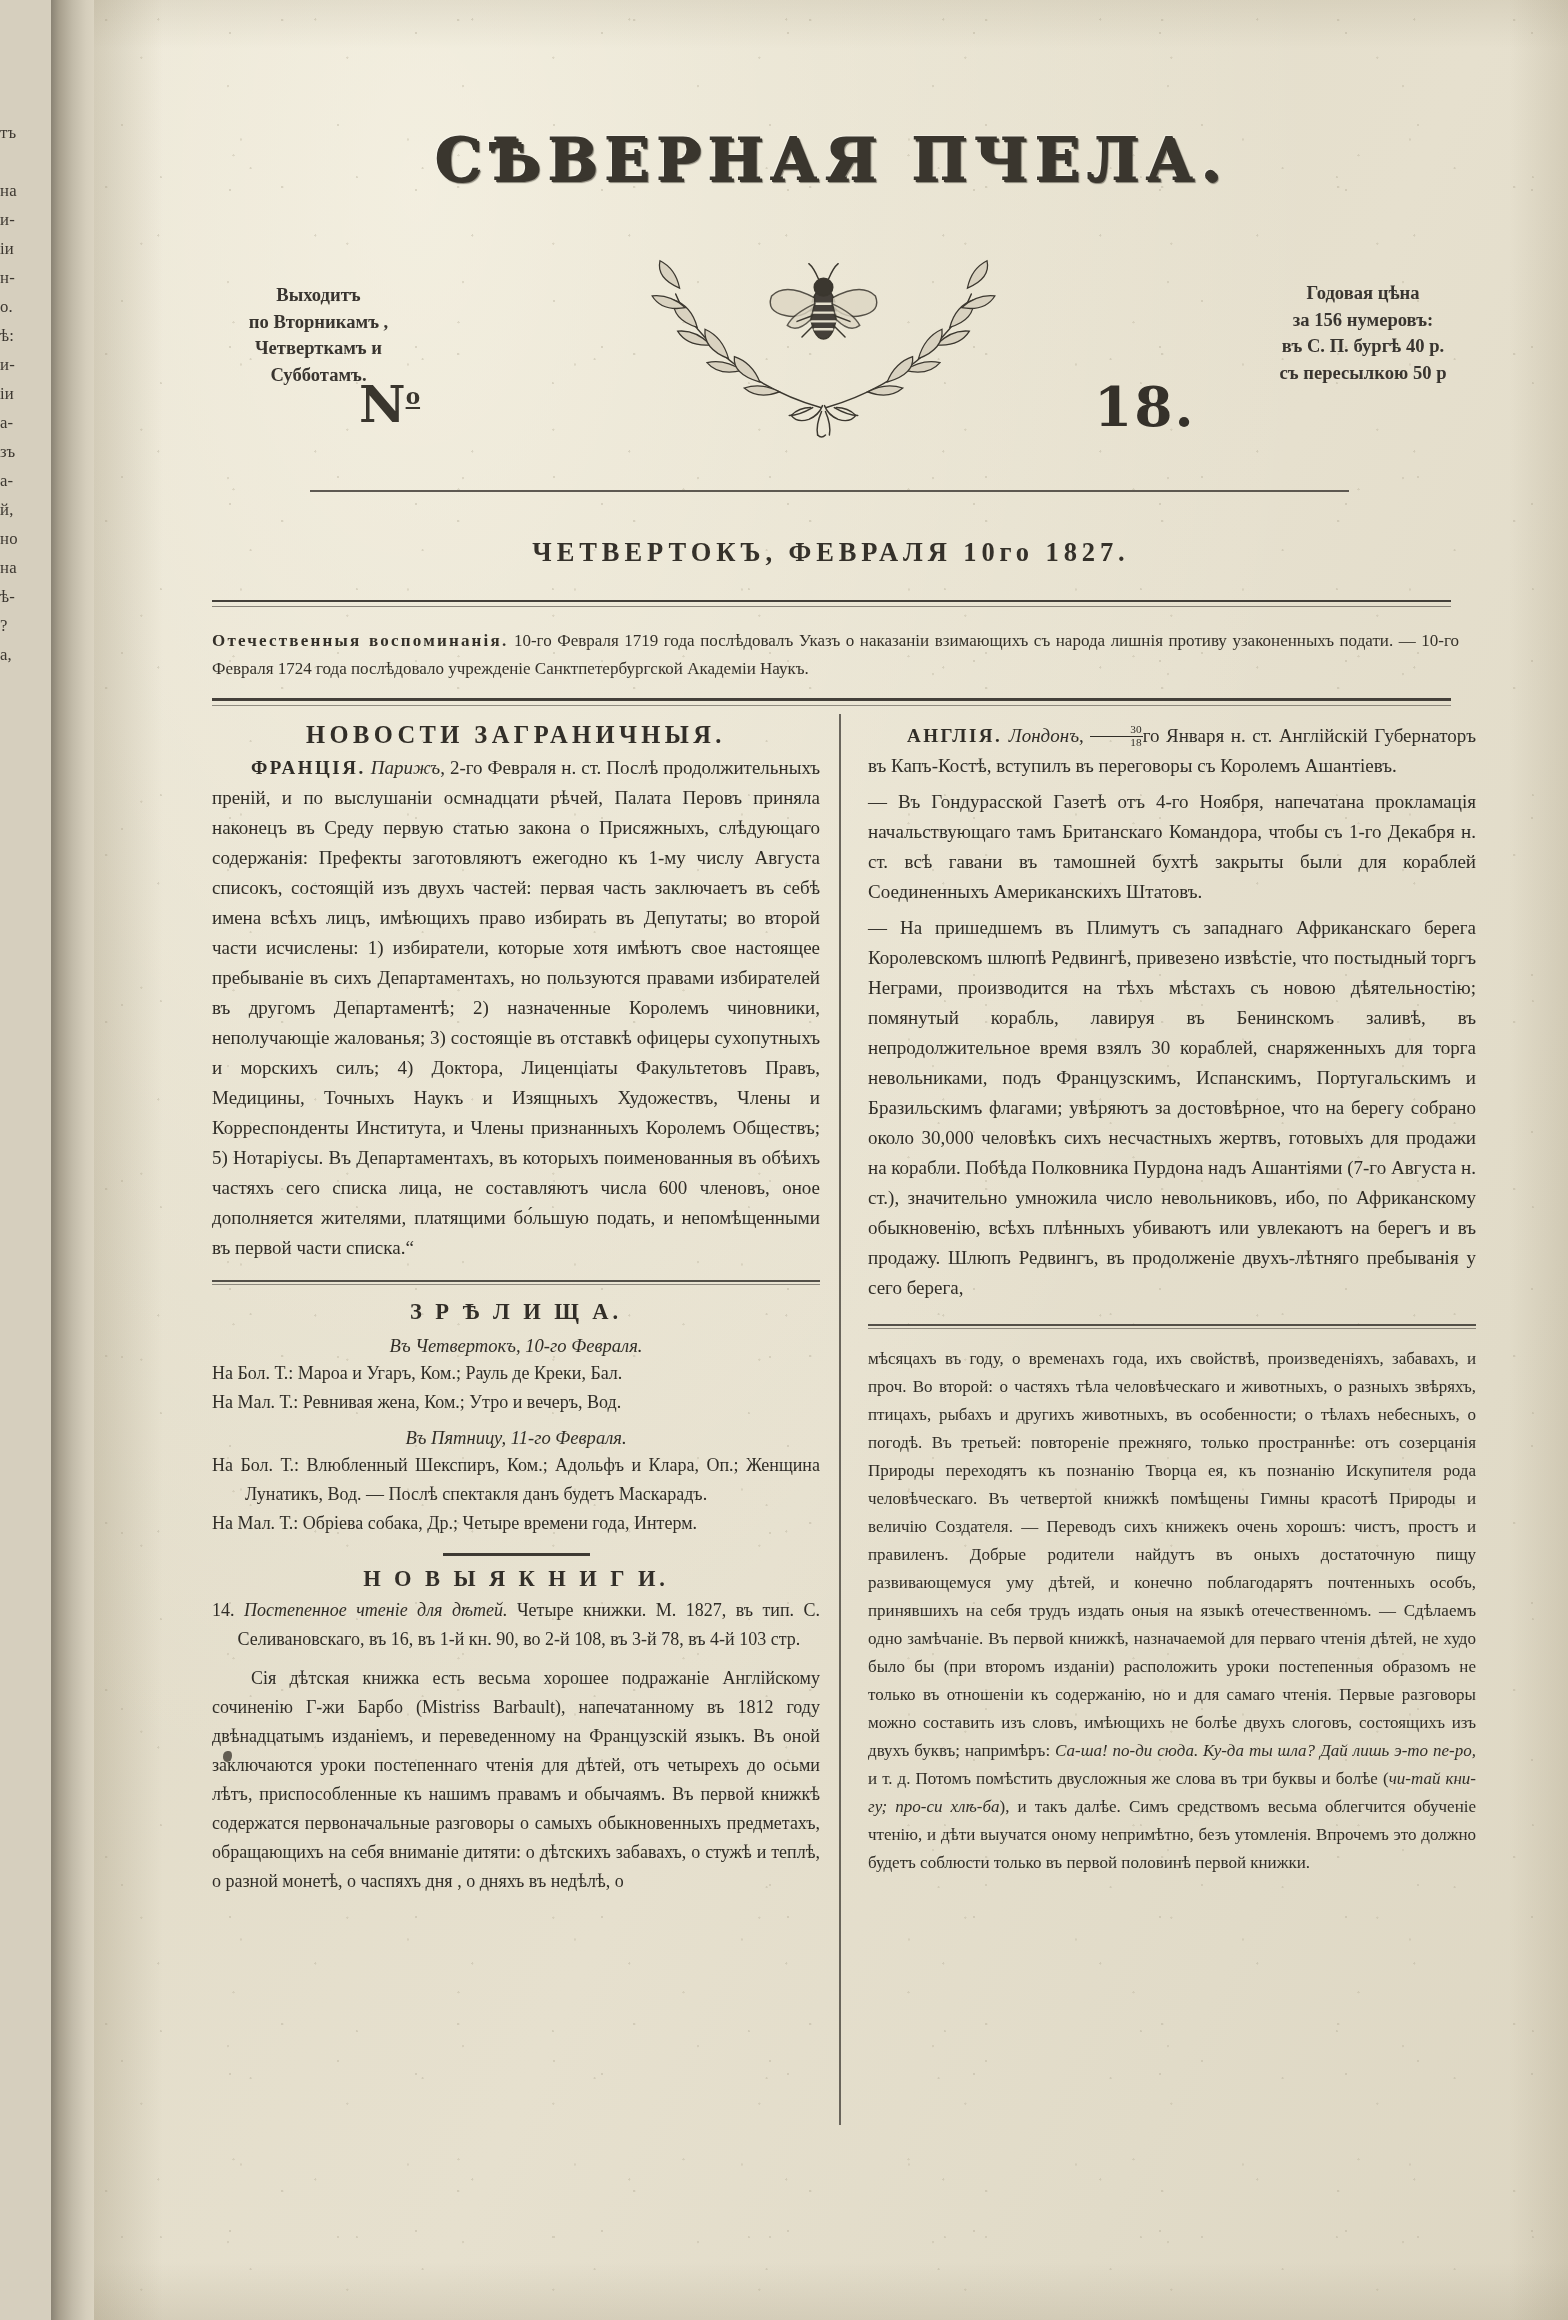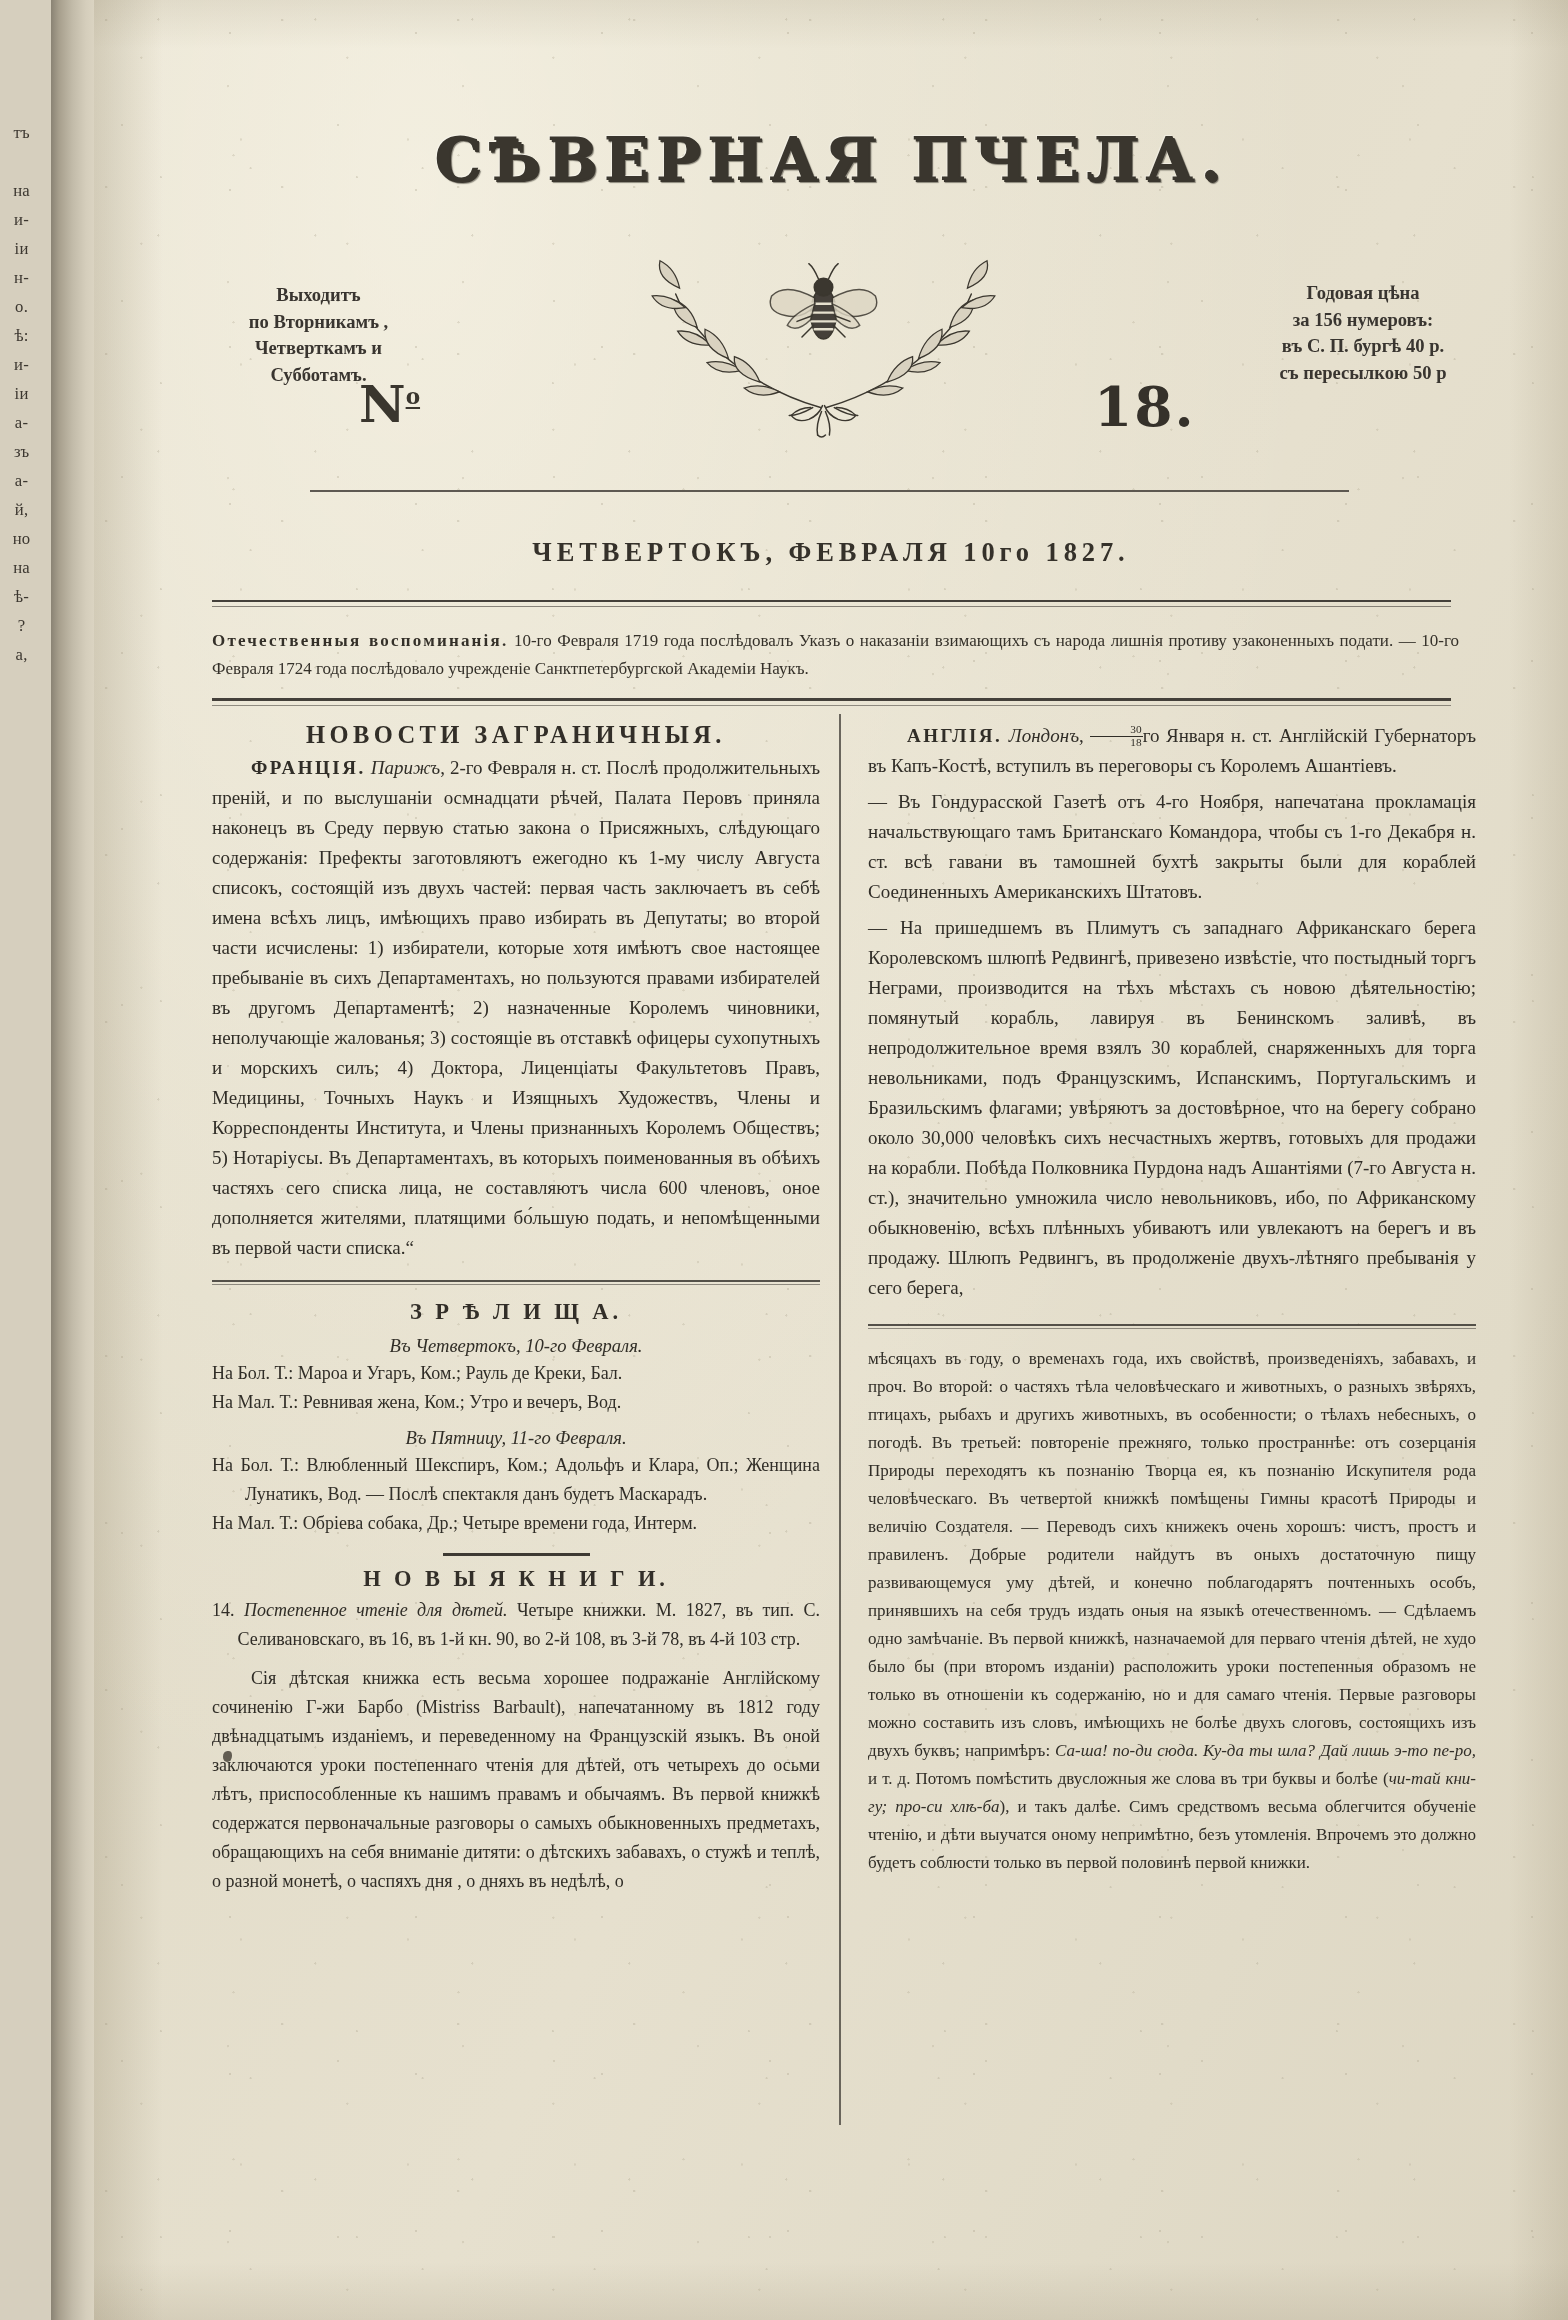--- a/index.html
+++ b/index.html
@@ -34,21 +34,21 @@
   #facing-page {
     position: absolute;
     left: 0; top: 0;
     width: 51px; height: 2321px;
     background: #d6cfbe;
   }
   #facing-text {
     position: absolute;
     left: 0; top: 118px;
     width: 47px;
-    text-align: center;
+    text-align: left;
     font-size: 16.7px;
     line-height: 29px;
     color: #3c3730;
     letter-spacing: 0.2px;
     padding-right: 3.9px;
     box-sizing: border-box;
     white-space: pre;
   }
   
   #binding {

